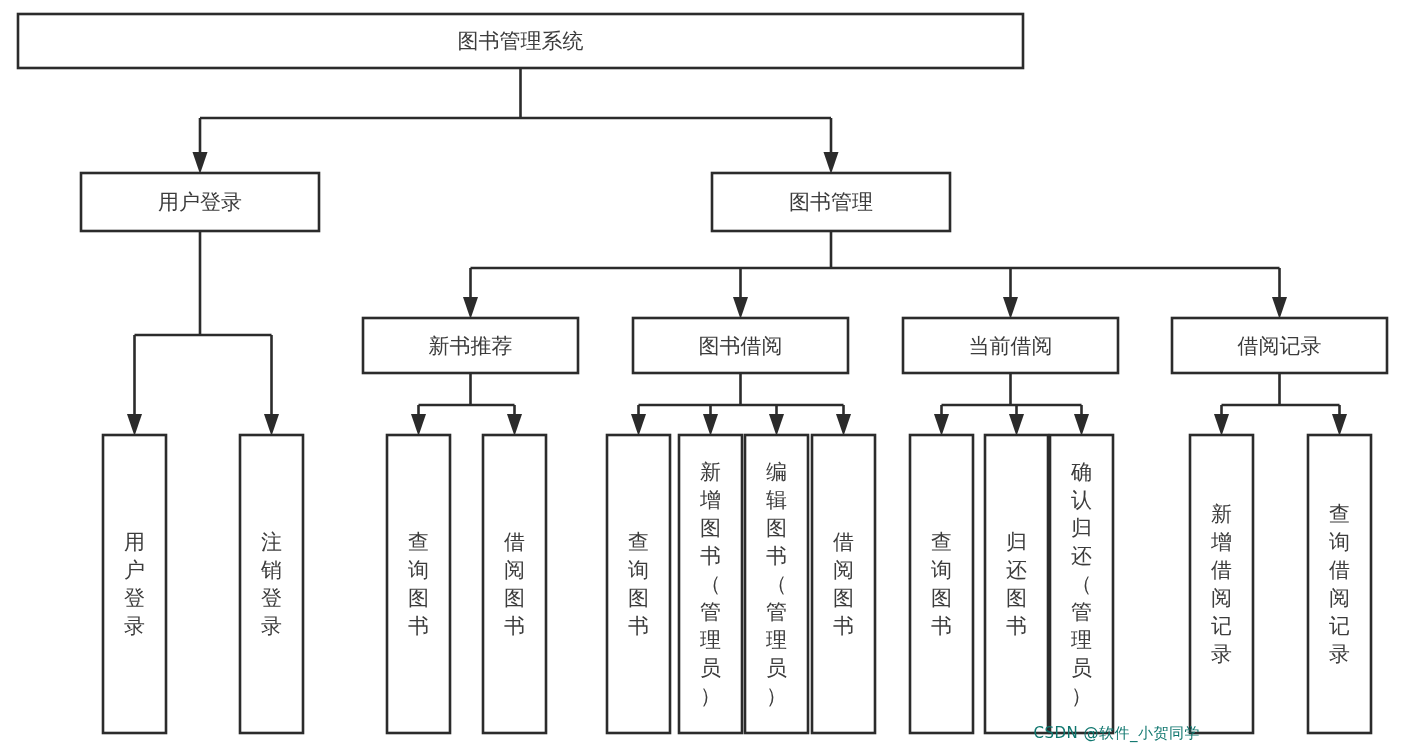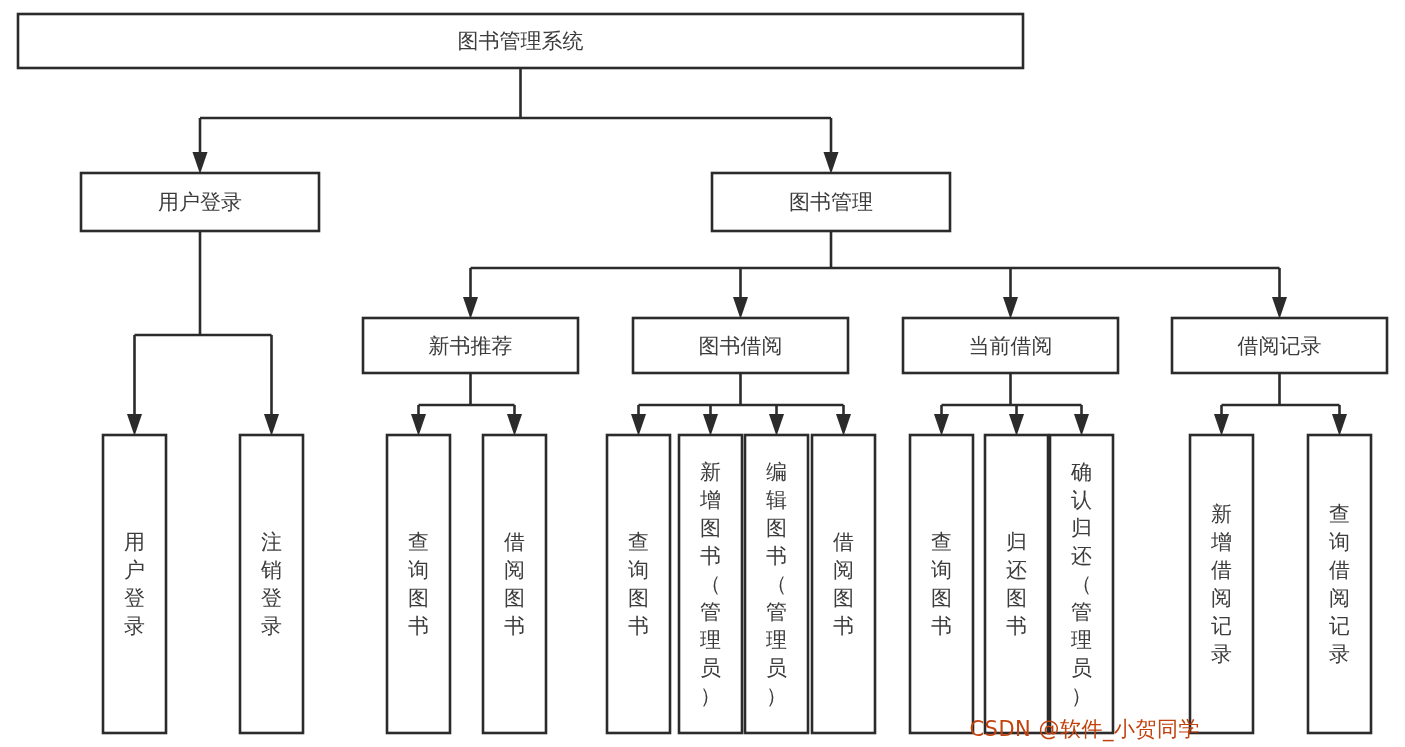--- a/index.html
+++ b/index.html
@@ -54,22 +54,22 @@
   .node-label-vertical {
     fill: #3c3c3c;
     font-family: "DejaVu Sans", "Liberation Sans", sans-serif;
     font-size: 21px;
     text-anchor: middle;
   }
   .watermark {
     position: absolute;
     right: 8px;
     bottom: 4px;
-    color: #c2410c;
-    font-size: 21px;
+    color: #0f766e;
+    font-size: 15px;
     font-family: "DejaVu Sans", "Liberation Sans", sans-serif;
     white-space: nowrap;
     letter-spacing: 0.5px;
     pointer-events: none;
   }
 </style>
 </head>
 <body>
 
 <div id="diagram-root">

